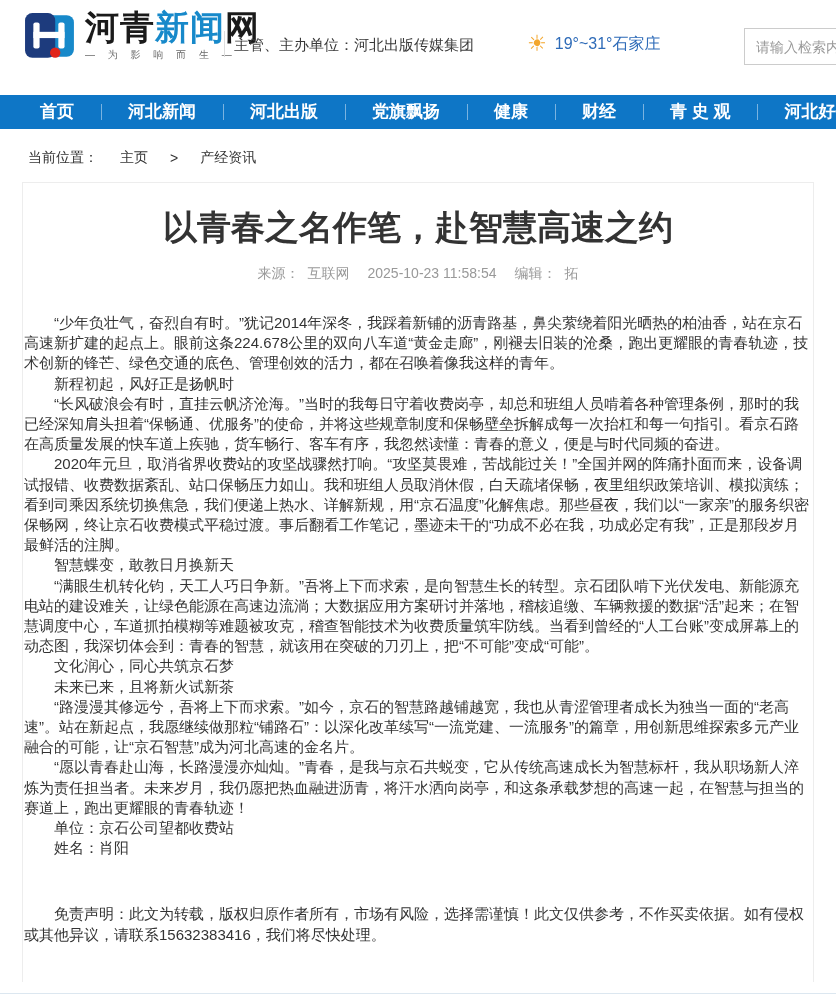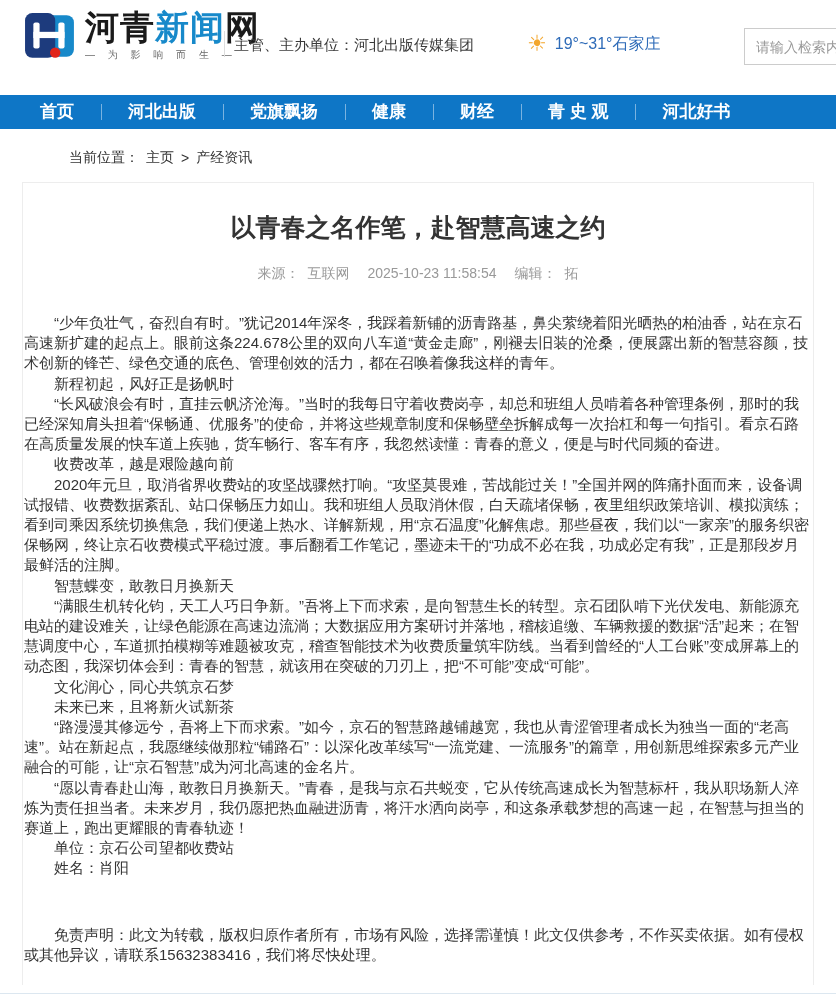--- a/index.html
+++ b/index.html
@@ -42,31 +42,31 @@
   .nav li {
     position:relative; padding:0 27px; color:#fff; font-size:17px; font-weight:600;
     line-height:34px; cursor:pointer; flex:none;
   }
   .nav li + li::before {
     content:""; position:absolute; left:0; top:9px; width:1px; height:16px;
     background:rgba(255,255,255,.45);
   }
 
   
-  .breadcrumb { padding:20px 0 15px 28px; font-size:14px; color:#333; display:flex; gap:7px; align-items:center;margin-left:41px; }
+  .breadcrumb { padding:20px 0 15px 28px; font-size:14px; color:#333; display:flex; gap:22px; align-items:center; }
   .breadcrumb .crumb-link { cursor:pointer; }
 
   
   .article-box {
     margin:0 22px; border:1px solid #ededed; border-bottom:none;
     min-height:800px; background:#fff; padding:0 1px 20px;
   }
   .article-title {
     margin:28px 12px 0; text-align:center;
-    font-size:25px; line-height:32px; font-weight:700; color:#333;
+    font-size:34px; line-height:32px; font-weight:700; color:#333;
   }
   .article-meta { margin-top:22px; text-align:center; font-size:14px; color:#999; }
   .article-meta span { margin:0 4px; }
   .article-meta .gap { margin-right:14px;margin-top:27px; }
   .article-body { margin:30px 0 0; font-size:15px; line-height:20.2px; color:#333; }
   .article-body p { margin:0; text-indent:2em; }
   .disclaimer { margin:46px 0 0; font-size:15px; line-height:20.2px; color:#333; text-indent:2em; }
 
   .bottom-line { position:absolute; left:0; right:0; bottom:2px; height:1px; background:#dce7f0; }
 </style>
@@ -99,20 +99,21 @@
     <div class="search-box">
       <input class="search-input" type="text" placeholder="请输入检索内容" style="">
     </div>
   </div>
 
   <div class="nav">
     <ul>
 
         <li class="nav-item">首页</li>
 
+        <li class="nav-item">河北新闻</li>
 
         <li class="nav-item">河北出版</li>
 
         <li class="nav-item">党旗飘扬</li>
 
         <li class="nav-item">健康</li>
 
         <li class="nav-item">财经</li>
 
         <li class="nav-item">青 史 观</li>
@@ -131,42 +132,41 @@
 
   <div class="article-box">
     <h1 class="article-title">以青春之名作笔，赴智慧高速之约</h1>
 
     <div class="article-meta">
       <span>来源：</span><span class="gap">互联网</span><span class="gap">2025-10-23 11:58:54</span><span>编辑：</span><span>拓</span>
     </div>
 
     <div class="article-body">
 
-        <p class="para">“少年负壮气，奋烈自有时。”犹记2014年深冬，我踩着新铺的沥青路基，鼻尖萦绕着阳光晒热的柏油香，站在京石高速新扩建的起点上。眼前这条224.678公里的双向八车道“黄金走廊”，刚褪去旧装的沧桑，便展露出新的智慧容颜，技术创新的锋芒、绿色交通的底色、管理创效的活力，都在召唤着像我这样的青年。</p>
+        <p class="para">“少年负壮气，奋烈自有时。”犹记2014年深冬，我踩着新铺的沥青路基，鼻尖萦绕着阳光晒热的柏油香，站在京石高速新扩建的起点上。眼前这条224.678公里的双向八车道“黄金走廊”，刚褪去旧装的沧桑，跑出更耀眼的青春轨迹，技术创新的锋芒、绿色交通的底色、管理创效的活力，都在召唤着像我这样的青年。</p>
 
         <p class="para">新程初起，风好正是扬帆时</p>
 
         <p class="para">“长风破浪会有时，直挂云帆济沧海。”当时的我每日守着收费岗亭，却总和班组人员啃着各种管理条例，那时的我已经深知肩头担着“保畅通、优服务”的使命，并将这些规章制度和保畅壁垒拆解成每一次抬杠和每一句指引。看京石路在高质量发展的快车道上疾驰，货车畅行、客车有序，我忽然读懂：青春的意义，便是与时代同频的奋进。</p>
 
-        <p class="para">收费改革，越是艰险越向前</p>
 
         <p class="para">2020年元旦，取消省界收费站的攻坚战骤然打响。“攻坚莫畏难，苦战能过关！”全国并网的阵痛扑面而来，设备调试报错、收费数据紊乱、站口保畅压力如山。我和班组人员取消休假，白天疏堵保畅，夜里组织政策培训、模拟演练；看到司乘因系统切换焦急，我们便递上热水、详解新规，用“京石温度”化解焦虑。那些昼夜，我们以“一家亲”的服务织密保畅网，终让京石收费模式平稳过渡。事后翻看工作笔记，墨迹未干的“功成不必在我，功成必定有我”，正是那段岁月最鲜活的注脚。</p>
 
         <p class="para">智慧蝶变，敢教日月换新天</p>
 
         <p class="para">“满眼生机转化钧，天工人巧日争新。”吾将上下而求索，是向智慧生长的转型。京石团队啃下光伏发电、新能源充电站的建设难关，让绿色能源在高速边流淌；大数据应用方案研讨并落地，稽核追缴、车辆救援的数据“活”起来；在智慧调度中心，车道抓拍模糊等难题被攻克，稽查智能技术为收费质量筑牢防线。当看到曾经的“人工台账”变成屏幕上的动态图，我深切体会到：青春的智慧，就该用在突破的刀刃上，把“不可能”变成“可能”。</p>
 
         <p class="para">文化润心，同心共筑京石梦</p>
 
 
         <p class="para">未来已来，且将新火试新茶</p>
 
         <p class="para">“路漫漫其修远兮，吾将上下而求索。”如今，京石的智慧路越铺越宽，我也从青涩管理者成长为独当一面的“老高速”。站在新起点，我愿继续做那粒“铺路石”：以深化改革续写“一流党建、一流服务”的篇章，用创新思维探索多元产业融合的可能，让“京石智慧”成为河北高速的金名片。</p>
 
-        <p class="para">“愿以青春赴山海，敢教日月换新天。”青春，是我与京石共蜕变，它从传统高速成长为智慧标杆，我从职场新人淬炼为责任担当者。未来岁月，我仍愿把热血融进沥青，将汗水洒向岗亭，和这条承载梦想的高速一起，在智慧与担当的赛道上，跑出更耀眼的青春轨迹！</p>
+        <p class="para">“愿以青春赴山海，长路漫漫亦灿灿。”青春，是我与京石共蜕变，它从传统高速成长为智慧标杆，我从职场新人淬炼为责任担当者。未来岁月，我仍愿把热血融进沥青，将汗水洒向岗亭，和这条承载梦想的高速一起，在智慧与担当的赛道上，跑出更耀眼的青春轨迹！</p>
 
         <p class="para">单位：京石公司望都收费站</p>
 
         <p class="para">姓名：肖阳</p>
       </div>
 
     <p class="disclaimer">免责声明：此文为转载，版权归原作者所有，市场有风险，选择需谨慎！此文仅供参考，不作买卖依据。如有侵权或其他异议，请联系15632383416，我们将尽快处理。</p>
   </div>
 
   <div class="bottom-line"></div>

